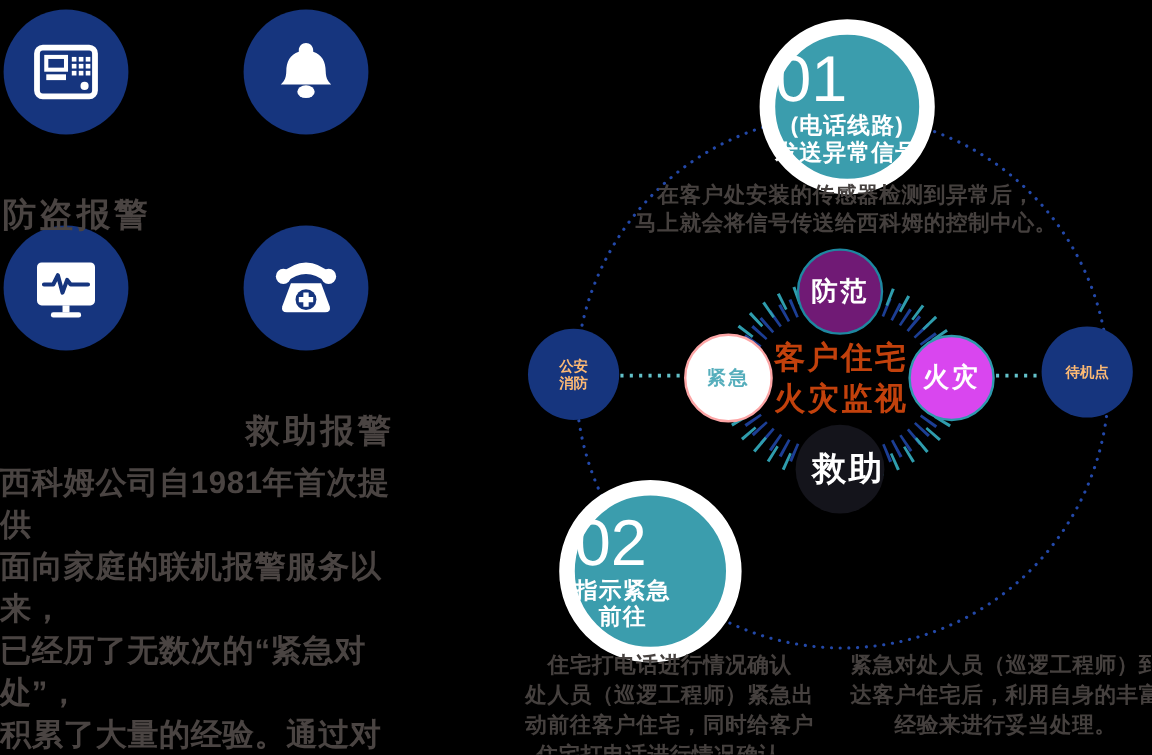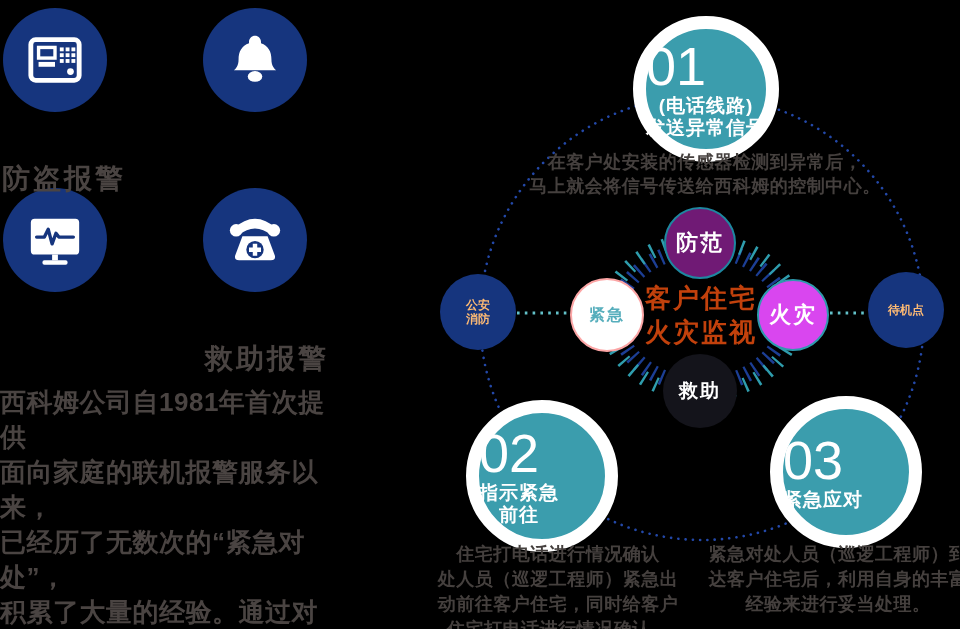--- a/index.html
+++ b/index.html
@@ -12,21 +12,21 @@
   .svc-label{font-size:28px;font-weight:700;color:#4a4442;letter-spacing:3px;white-space:nowrap;margin-top:40px;}
   
   .about{width:344px;color:#4a4442;font-size:26px;font-weight:700;line-height:35px;letter-spacing:0.5px;}
   
   .node{border-radius:50%;display:flex;align-items:center;justify-content:center;
         text-align:center;box-sizing:border-box;}
   .node-navy{background:#16357e;color:#fdba74;font-size:12px;font-weight:700;line-height:1.2;}
   .node-top{background:#701a75;border:2px solid #1e87a0;color:#fff;font-size:22px;font-weight:700;letter-spacing:2px;}
   .node-white{background:#fff;border:2px solid #fca5a5;color:#56aebc;font-size:16px;font-weight:700;letter-spacing:2px;}
   .node-red{background:#d946ef;border:2px solid #2e9aad;color:#fff;font-size:22px;font-weight:700;letter-spacing:2px;}
-  .node-dark{background:#14141b;color:#fff;font-size:19px;font-weight:700;letter-spacing:2px;}
+  .node-dark{background:#14141b;color:#fff;font-size:28px;font-weight:700;letter-spacing:2px;justify-content:flex-end;}
   .center-label{width:210px;text-align:center;color:#c2410c;font-size:26px;font-weight:800;
                 line-height:34px;letter-spacing:2px;}
   
   .step{border-radius:50%;background:#3b9dad;border:13px solid #fff;box-sizing:border-box;
         display:flex;flex-direction:column;align-items:flex-start;justify-content:center;color:#fff;}
   .step-num{font-size:54px;line-height:1.05;font-weight:400;}
   .step-title{font-size:19px;font-weight:600;line-height:1.2;text-align:center;letter-spacing:1px;}
   
   .caption{color:#45403e;font-size:18px;font-weight:700;line-height:25px;text-align:center;letter-spacing:0.5px;}
   svg{display:block;}
@@ -144,26 +144,20 @@
   </div>
 
   <div class="step abs" style="left:466px;top:400px;width:152px;height:152px">
     <div class="step-num">02</div>
     <div class="step-title">
       <div>指示紧急</div>
       <div>前往</div>
     </div>
   </div>
 
-  <div class="step abs" style="left:770px;top:396px;width:152px;height:152px">
-    <div class="step-num">03</div>
-    <div class="step-title">
-      <div>紧急应对</div>
-    </div>
-  </div>
 
   <div class="caption abs" style="left:495px;top:150px;width:420px;line-height:24px">
     <div>在客户处安装的传感器检测到异常后，</div>
     <div>马上就会将信号传送给西科姆的控制中心。</div>
   </div>
 
   <div class="caption abs" style="left:420px;top:542px;width:276px">
     <div>住宅打电话进行情况确认</div>
     <div>处人员（巡逻工程师）紧急出</div>
     <div>动前往客户住宅，同时给客户</div>

